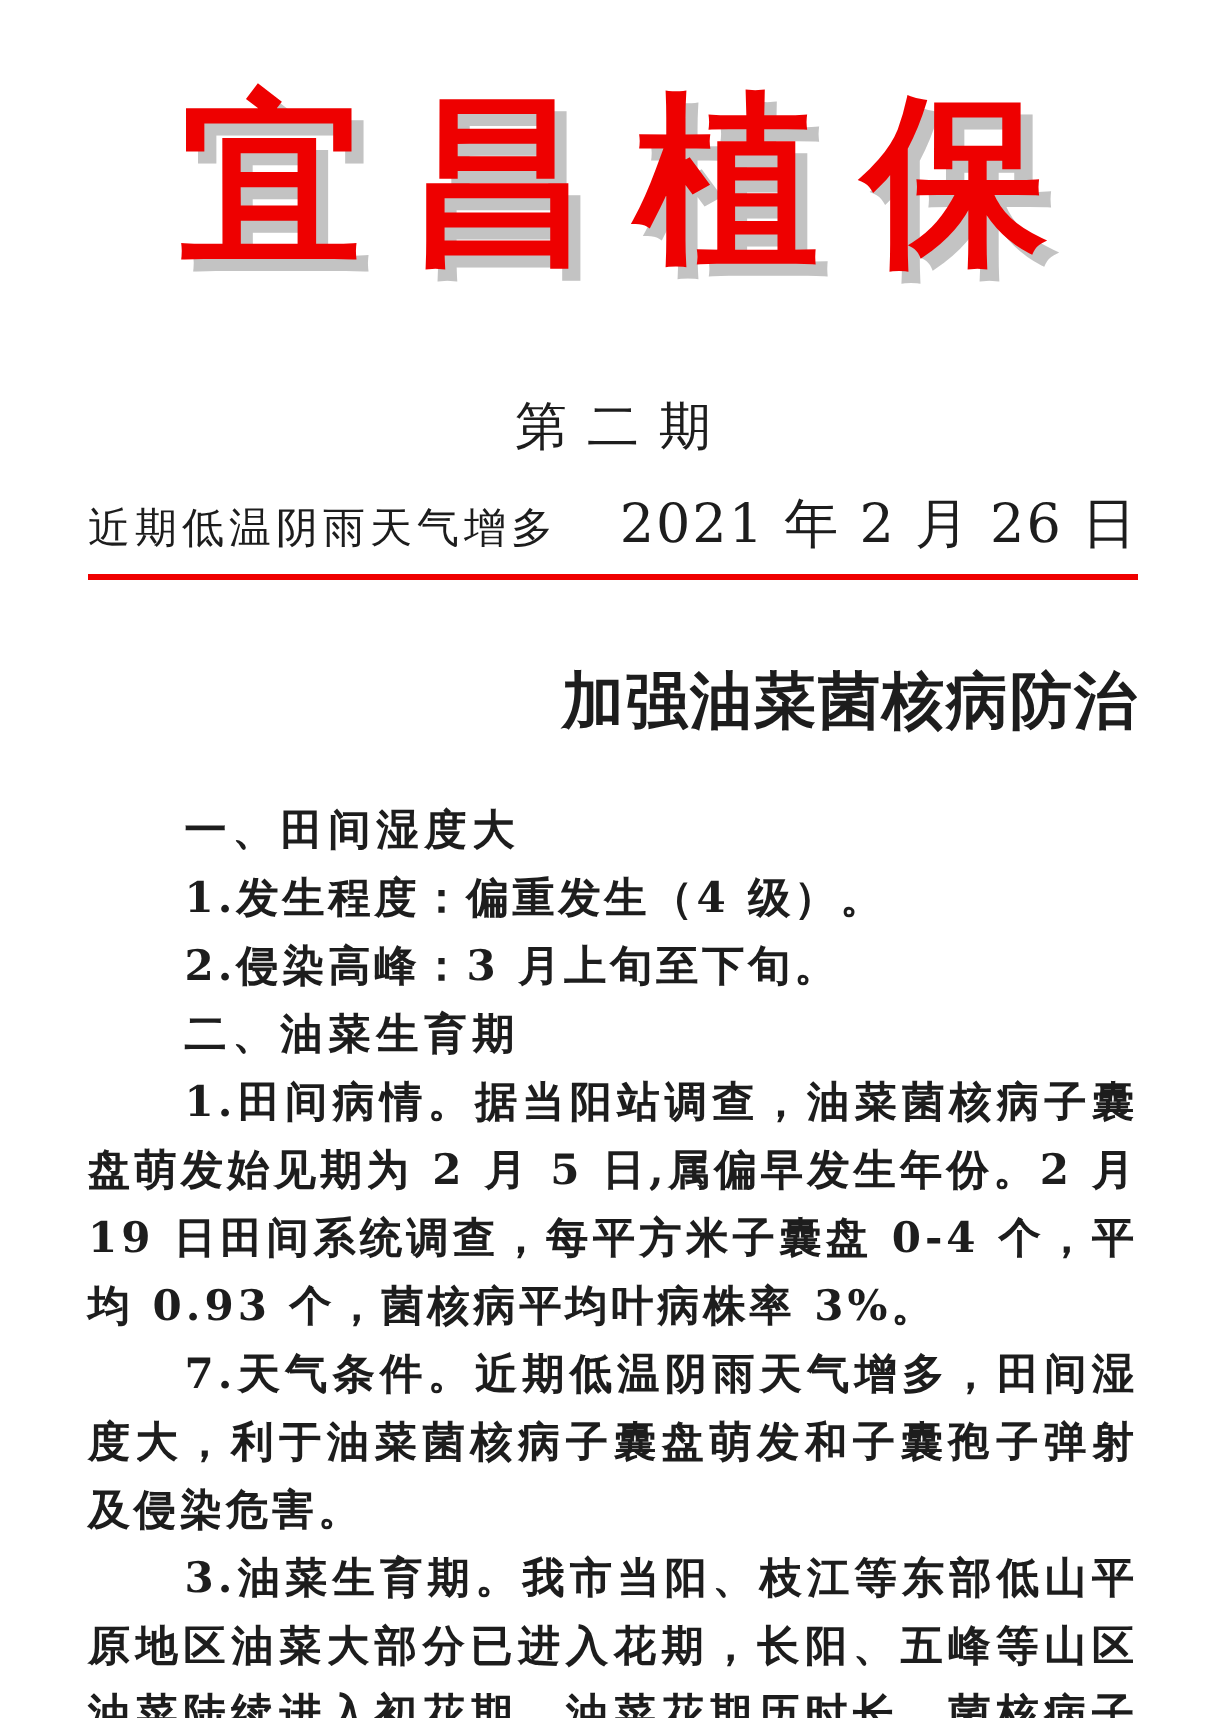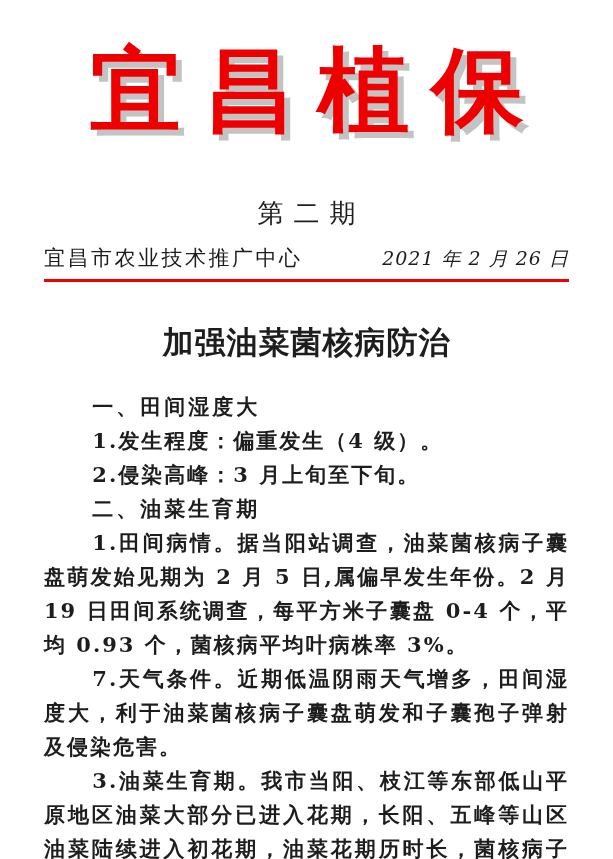--- a/index.html
+++ b/index.html
@@ -46,27 +46,26 @@
     align-items: baseline;
     margin-top: 13px;
     padding-bottom: 7px;
     border-bottom: 3px solid var(--rule-red);
   }
   .org {
     font-size: 21px;
     letter-spacing: 2.5px;
   }
   .date {
-    font-size: 19px;
+    font-size: 27px;
     letter-spacing: 1px;
-    font-style: italic;
   }
   .article-title {
     margin-top: 40px;
-    text-align: center;
+    text-align: right;
     font-size: 31px;
     font-weight: bold;
     letter-spacing: 1px;
     font-family: Liberation Serif, serif;
   }
   .body {
     margin-top: 26px;
     font-size: 21px;
     line-height: 34px;
     text-align: justify;
@@ -85,21 +84,21 @@
 </head>
 <body>
 
 <div class="page">
 
   <div class="masthead">宜昌植保</div>
 
   <div class="issue">第二期</div>
 
   <div class="header-row">
-    <span class="org">宜昌市农业技术推广中心</span>
+    <span class="org">近期低温阴雨天气增多</span>
     <span class="date">2021 年 2 月 26 日</span>
   </div>
 
   <h1 class="article-title">加强油菜菌核病防治</h1>
 
   <div class="body">
     <p class="heading">一、田间湿度大</p>
     <p>1.发生程度：偏重发生（4 级）。</p>
     <p>2.侵染高峰：3 月上旬至下旬。</p>
 

